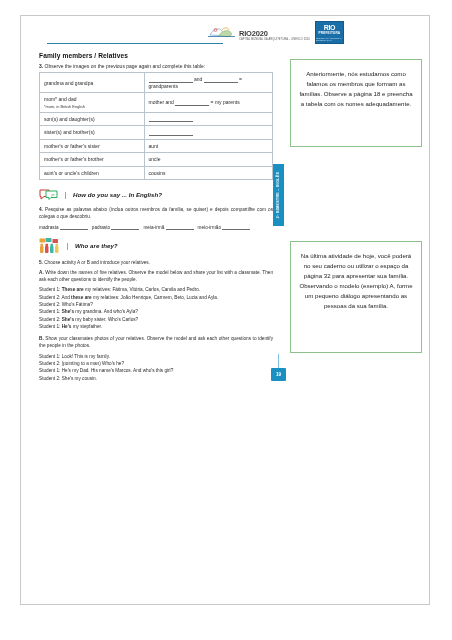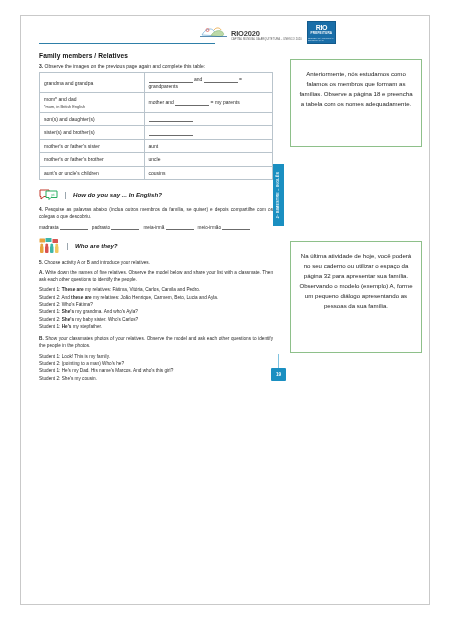--- a/index.html
+++ b/index.html
@@ -8,21 +8,21 @@
     background:#ffffff;
     font-family:"Liberation Sans", sans-serif;
     overflow:hidden;
     position:relative;
   }
   .page{
     position:absolute;left:20px;top:15px;width:410px;height:590px;
     border:1px solid #c9c9c9;background:#fff;box-sizing:border-box;
   }
   
-  .hdr{position:absolute;left:0;top:0;width:100%;height:34px;}
+  .hdr{position:absolute;left:8px;top:0;width:100%;height:34px;}
   .hdr-rule{position:absolute;left:18px;top:27px;width:176px;height:1px;background:#2e7fa8;}
   .logos{position:absolute;left:178px;top:5px;display:flex;align-items:center;gap:5px;}
   .logo-rio2020{display:flex;align-items:flex-end;gap:2px;}
   .logo-rio2020 .glyph{width:30px;height:17px;}
   .logo-rio2020 .wordmark{font-size:7.5px;font-weight:700;color:#3b3b3b;letter-spacing:-.2px;line-height:1;}
   .logo-rio2020 .tagline{font-size:2.6px;color:#5a5a5a;letter-spacing:.1px;white-space:nowrap;line-height:1.2;}
   .logo-pref{width:27px;height:21px;background:#1a6ea8;border:1px solid #125a8c;
      display:flex;flex-direction:column;align-items:center;justify-content:center;gap:1px;}
   .logo-pref .l1{font-size:7px;font-weight:700;color:#fff;line-height:1;letter-spacing:-.3px;}
   .logo-pref .l2{font-size:3.1px;font-weight:700;color:#fff;line-height:1;letter-spacing:.2px;}

